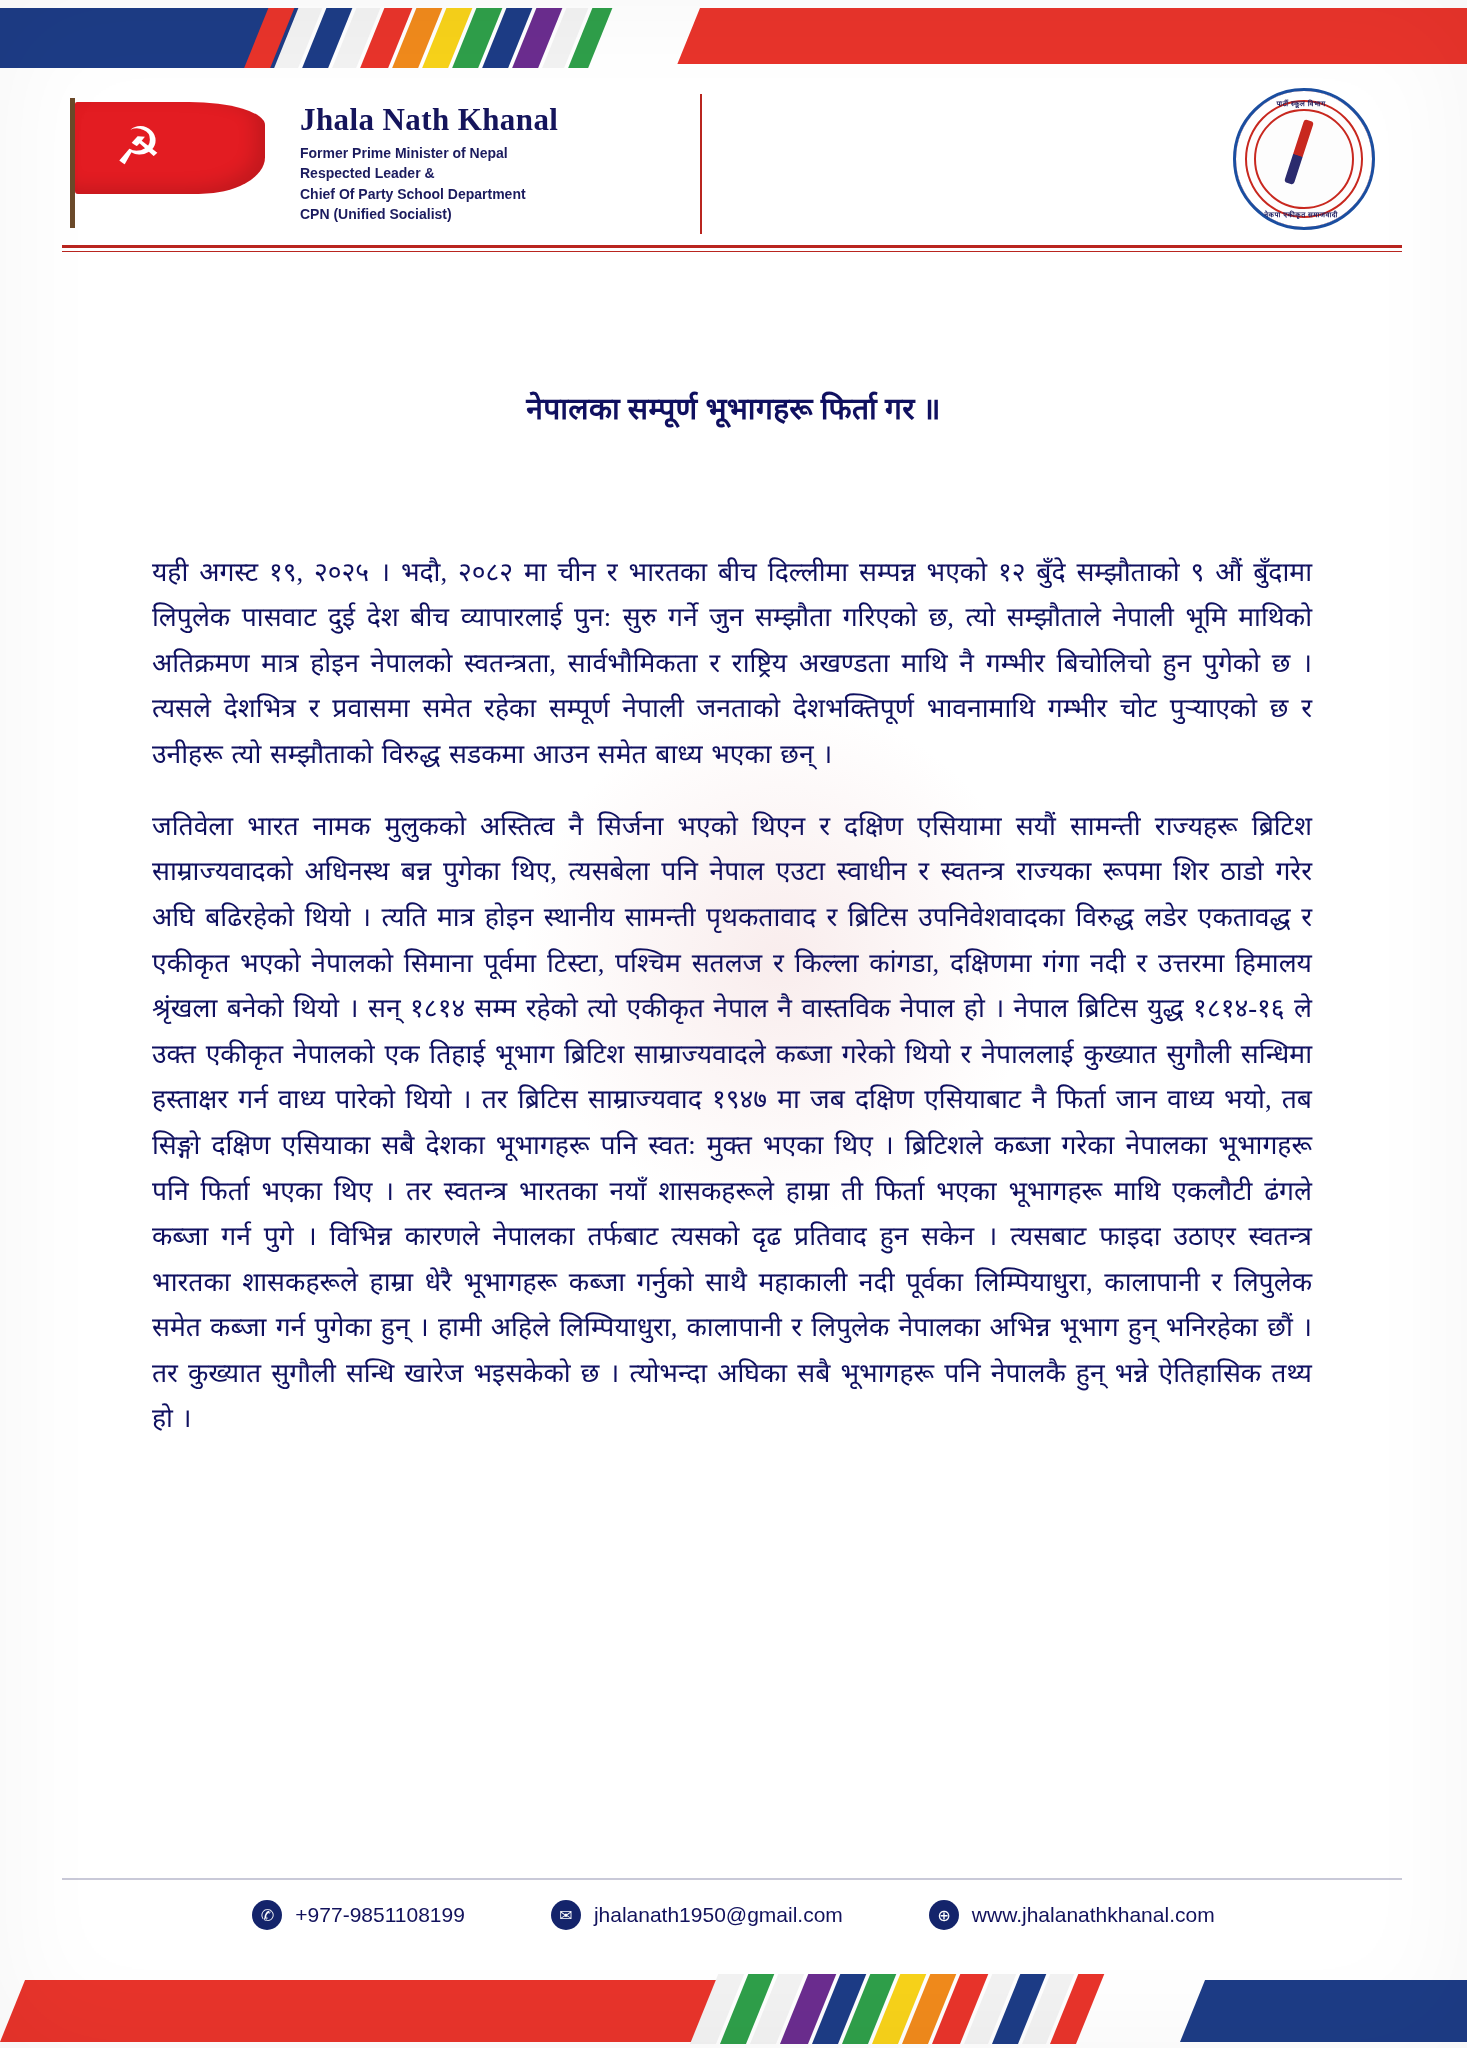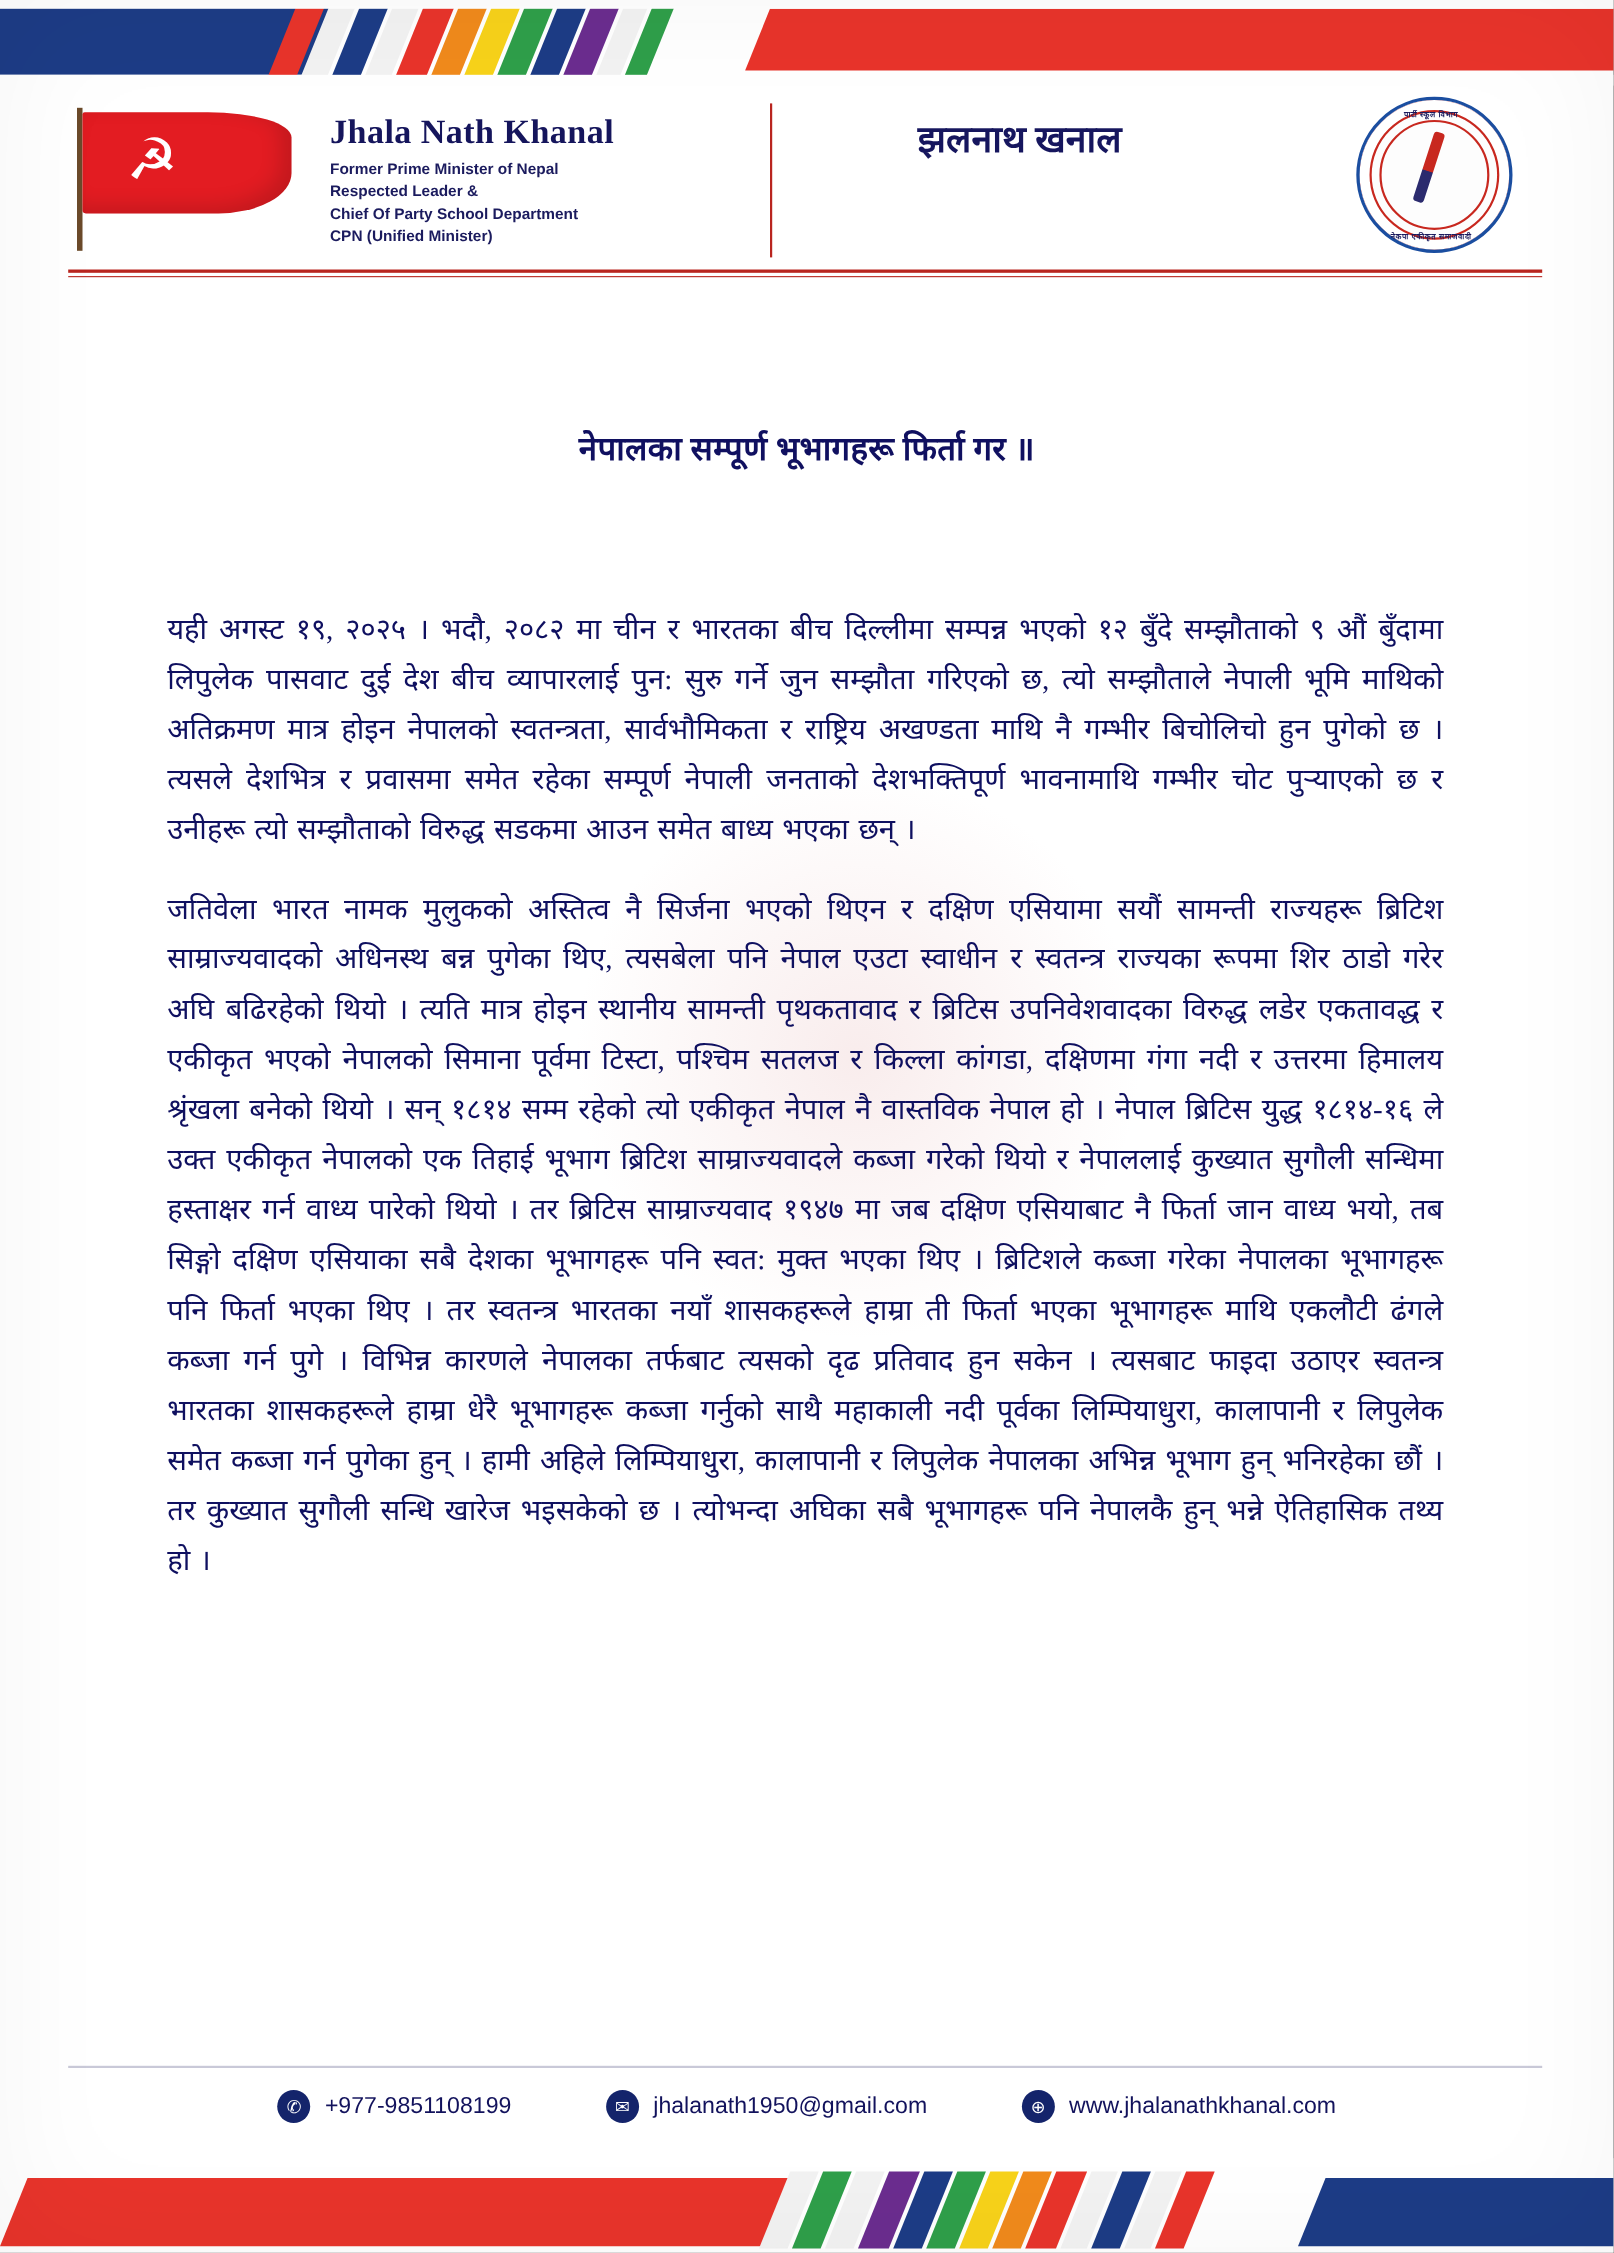--- a/index.html
+++ b/index.html
@@ -337,28 +337,27 @@
         <div class="emblem">☭</div>
       </div>
     </div>
 
     <div class="name-block">
       <div class="main-name">Jhala Nath Khanal</div>
       <div class="sub">
         <div>Former Prime Minister of Nepal</div>
         <div>Respected Leader &amp;</div>
         <div>Chief Of Party School Department</div>
-        <div>CPN (Unified Minister)</div>
+        <div>CPN (Unified Socialist)</div>
       </div>
     </div>
 
     <div class="divider-vert"></div>
 
     <div class="np-block">
-      <div class="np-name">झलनाथ खनाल</div>
     </div>
 
     <div class="logo-seal">
       <div class="inner-ring"></div>
       <div class="pen"></div>
       <div class="top-text">पार्टी स्कूल विभाग</div>
       <div class="bot-text">नेकपा एकीकृत समाजवादी</div>
     </div>
 
     <div class="head-rule"></div>

